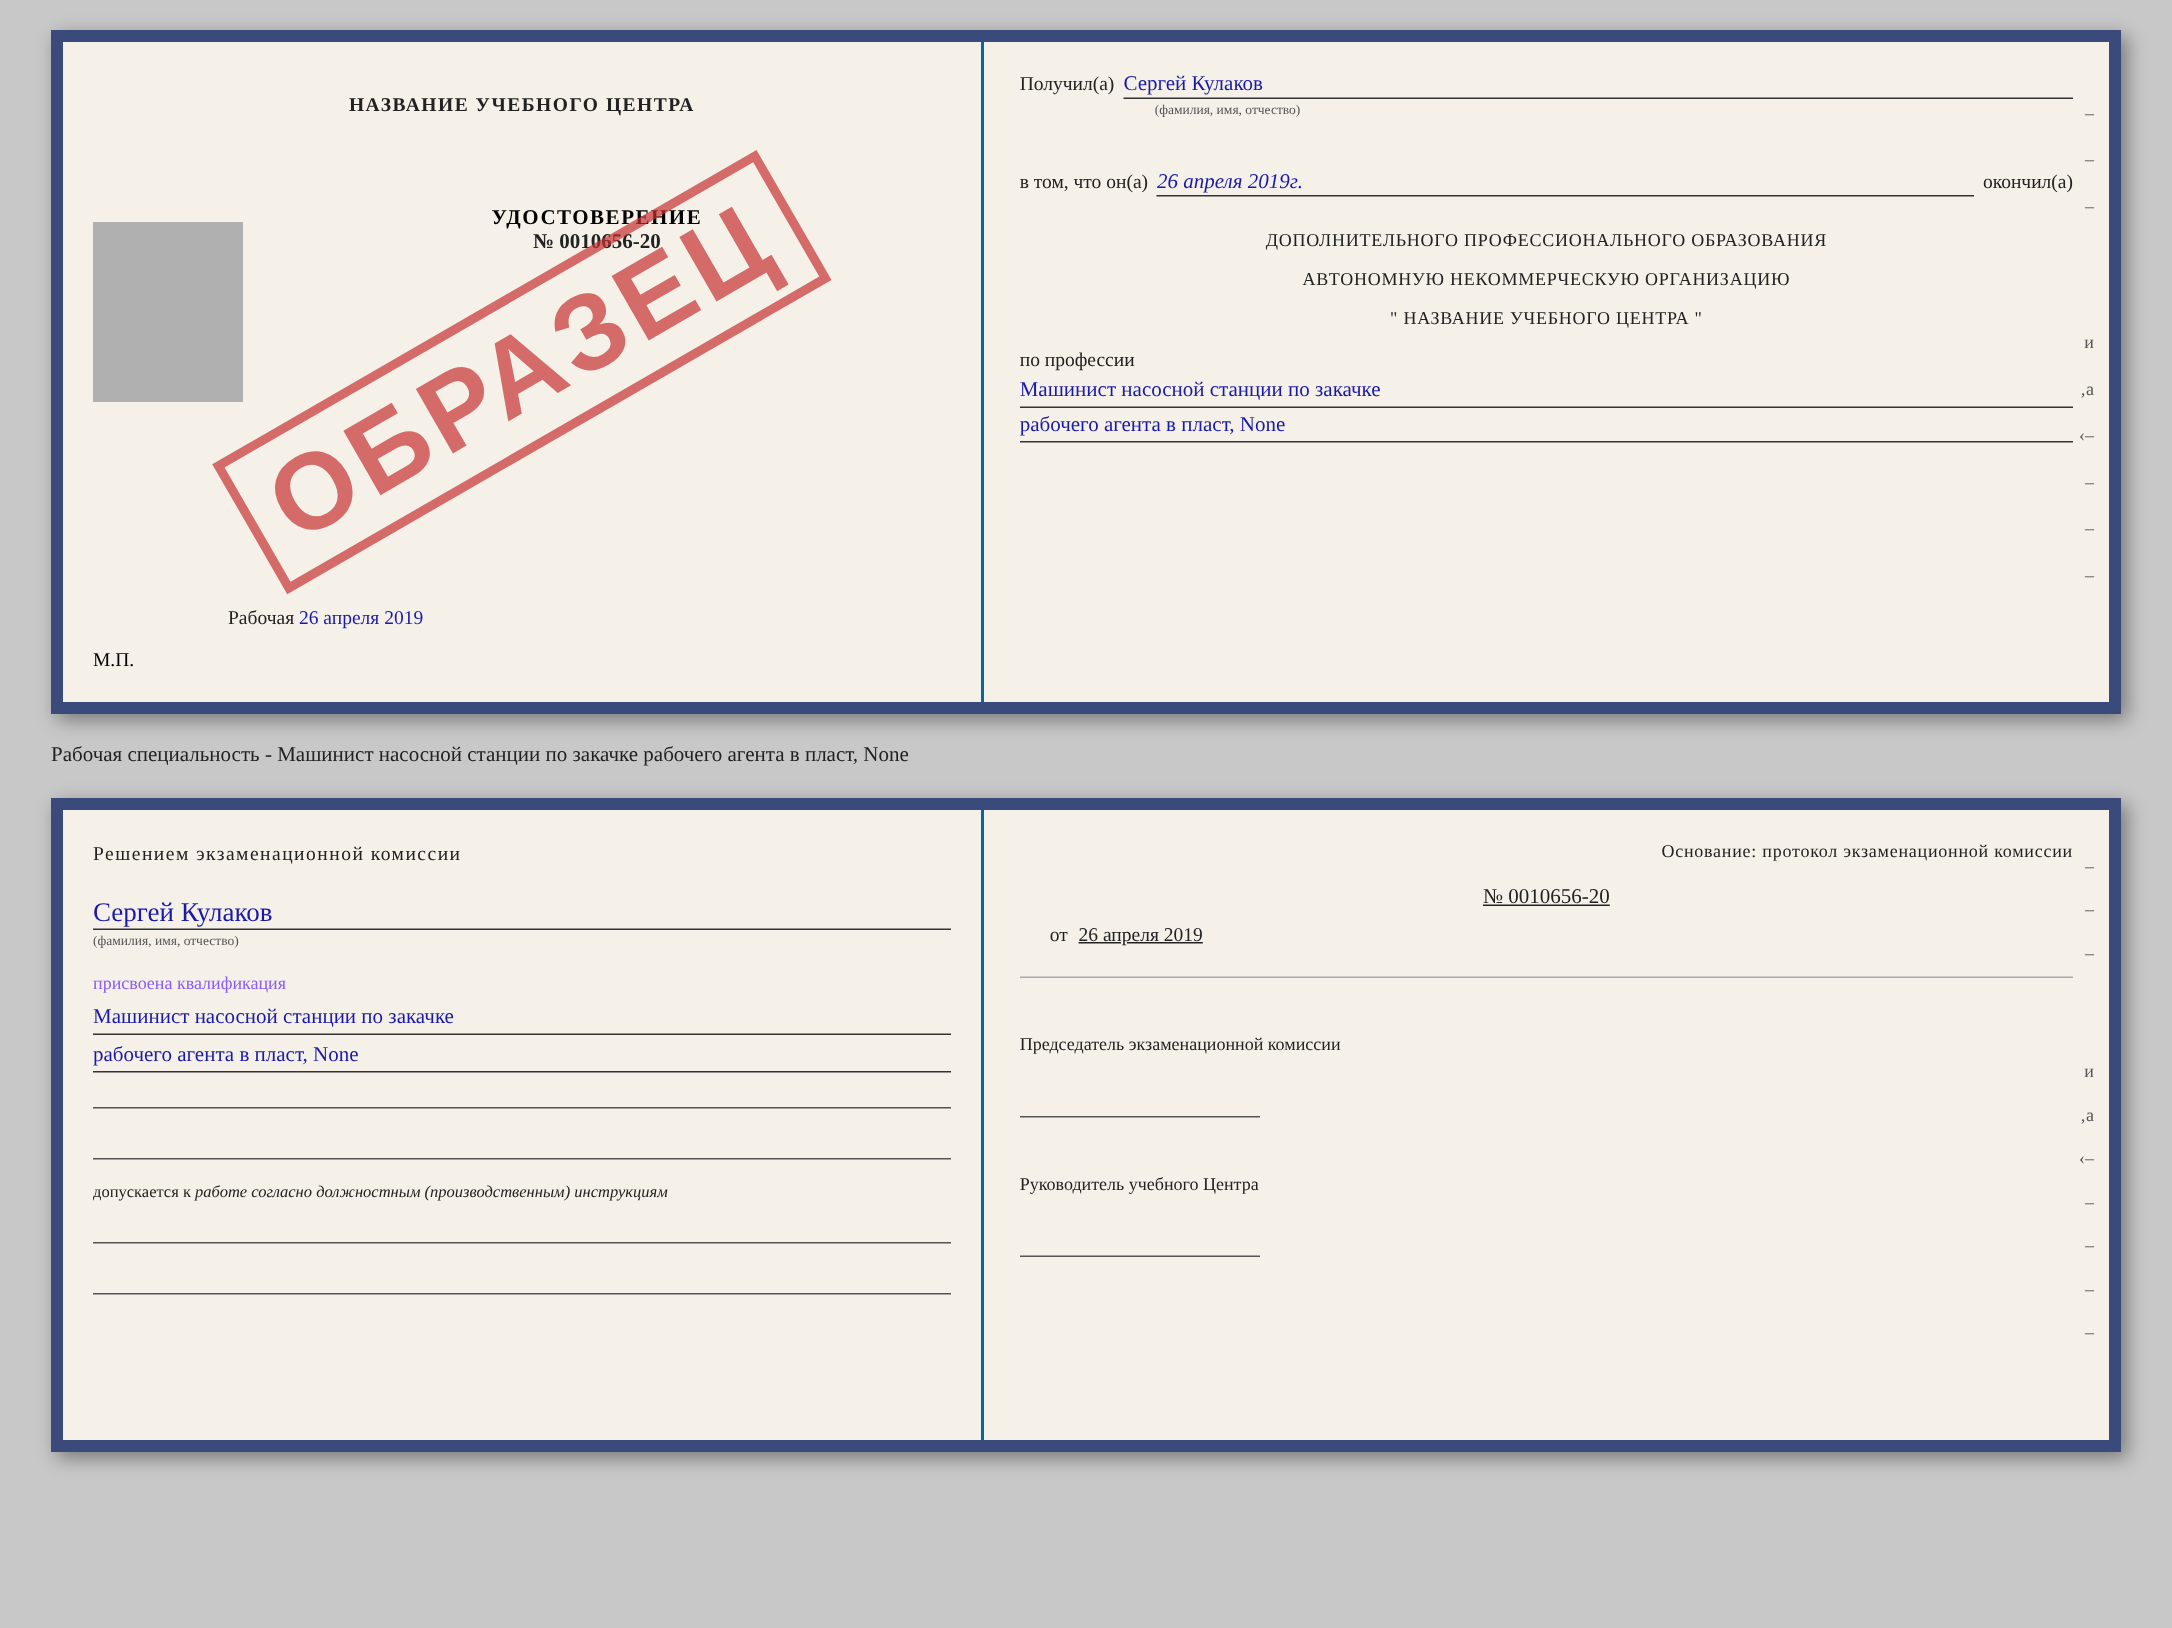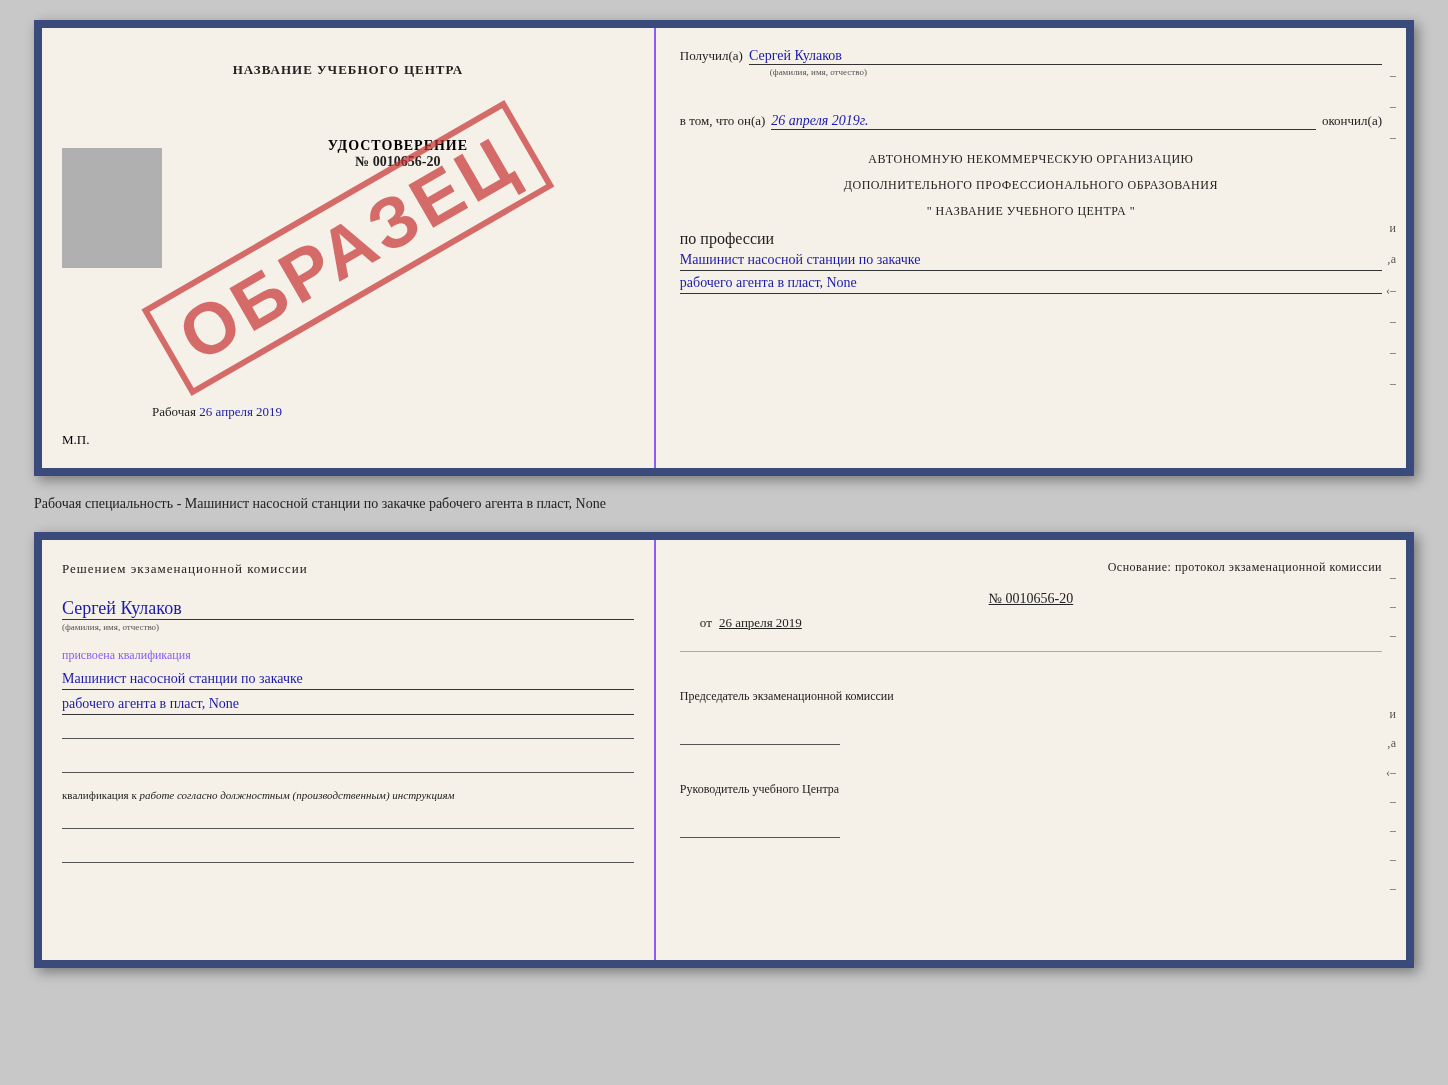--- a/index.html
+++ b/index.html
@@ -19,21 +19,21 @@
       width: 1380px;
       background: #f5f0e8;
       border: 8px solid #3a4a7a;
       display: flex;
       position: relative;
       box-shadow: 4px 4px 12px rgba(0,0,0,0.4);
     }
 
     .doc-left {
       width: 45%;
-      border-right: 2px solid #8b5cf6;
+      border-right: 2px solid #0369a1;
       padding: 24px 20px;
       position: relative;
       overflow: hidden;
     }
 
     .doc-right {
       width: 55%;
       padding: 20px 24px;
       position: relative;
     }
@@ -156,21 +156,21 @@
       font-size: 12px;
       color: #222;
       text-align: center;
       line-height: 1.5;
       text-transform: uppercase;
       letter-spacing: 0.5px;
       margin-bottom: 8px;
     }
 
     .doc-right .profession-label {
-      font-size: 16px;
+      font-size: 13px;
       color: #222;
       margin-top: 10px;
     }
 
     .doc-right .profession-value {
       font-size: 14px;
       font-family: 'Segoe Script', 'Comic Sans MS', cursive;
       color: #1a1aaa;
       border-bottom: 1px solid #333;
       display: block;
@@ -378,22 +378,22 @@
     </div>
 
     <div class="line-group" style="margin-bottom:20px;">
       <div class="field-line">
         <span class="field-label">в том, что он(а)</span>
         <span class="field-value" style="font-style:italic;margin-top:16px;">26 апреля 2019г.</span>
         <span class="field-label">окончил(а)</span>
       </div>
     </div>
 
+    <div class="static-text">ДОПОЛНИТЕЛЬНОГО ПРОФЕССИОНАЛЬНОГО ОБРАЗОВАНИЯ</div>
     <div class="static-text">АВТОНОМНУЮ НЕКОММЕРЧЕСКУЮ ОРГАНИЗАЦИЮ</div>
-    <div class="static-text">ДОПОЛНИТЕЛЬНОГО ПРОФЕССИОНАЛЬНОГО ОБРАЗОВАНИЯ</div>
     <div class="static-text">"   НАЗВАНИЕ УЧЕБНОГО ЦЕНТРА   "</div>
 
     <div style="margin-top:10px;">
       <span class="profession-label">по профессии</span>
       <span class="profession-value">Машинист насосной станции по закачке</span>
       <span class="profession-value">рабочего агента в пласт, None</span>
     </div>
   </div>
 </div>
 
@@ -409,21 +409,21 @@
 
     <div class="prisvоena-label">присвоена квалификация</div>
 
     <span class="qualification-value">Машинист насосной станции по закачке</span>
     <span class="qualification-value">рабочего агента в пласт, None</span>
 
     <span class="empty-line"></span>
     <span class="empty-line"></span>
 
     <div class="dopuskaetsya-text">
-      <span>квалификация к</span>
+      <span>допускается к</span>
       <em>работе согласно должностным (производственным) инструкциям</em>
     </div>
 
     <span class="empty-line" style="margin-top:10px;"></span>
     <span class="empty-line"></span>
   </div>
 
   <div class="doc-right">
 
     <div class="right-dashes">

